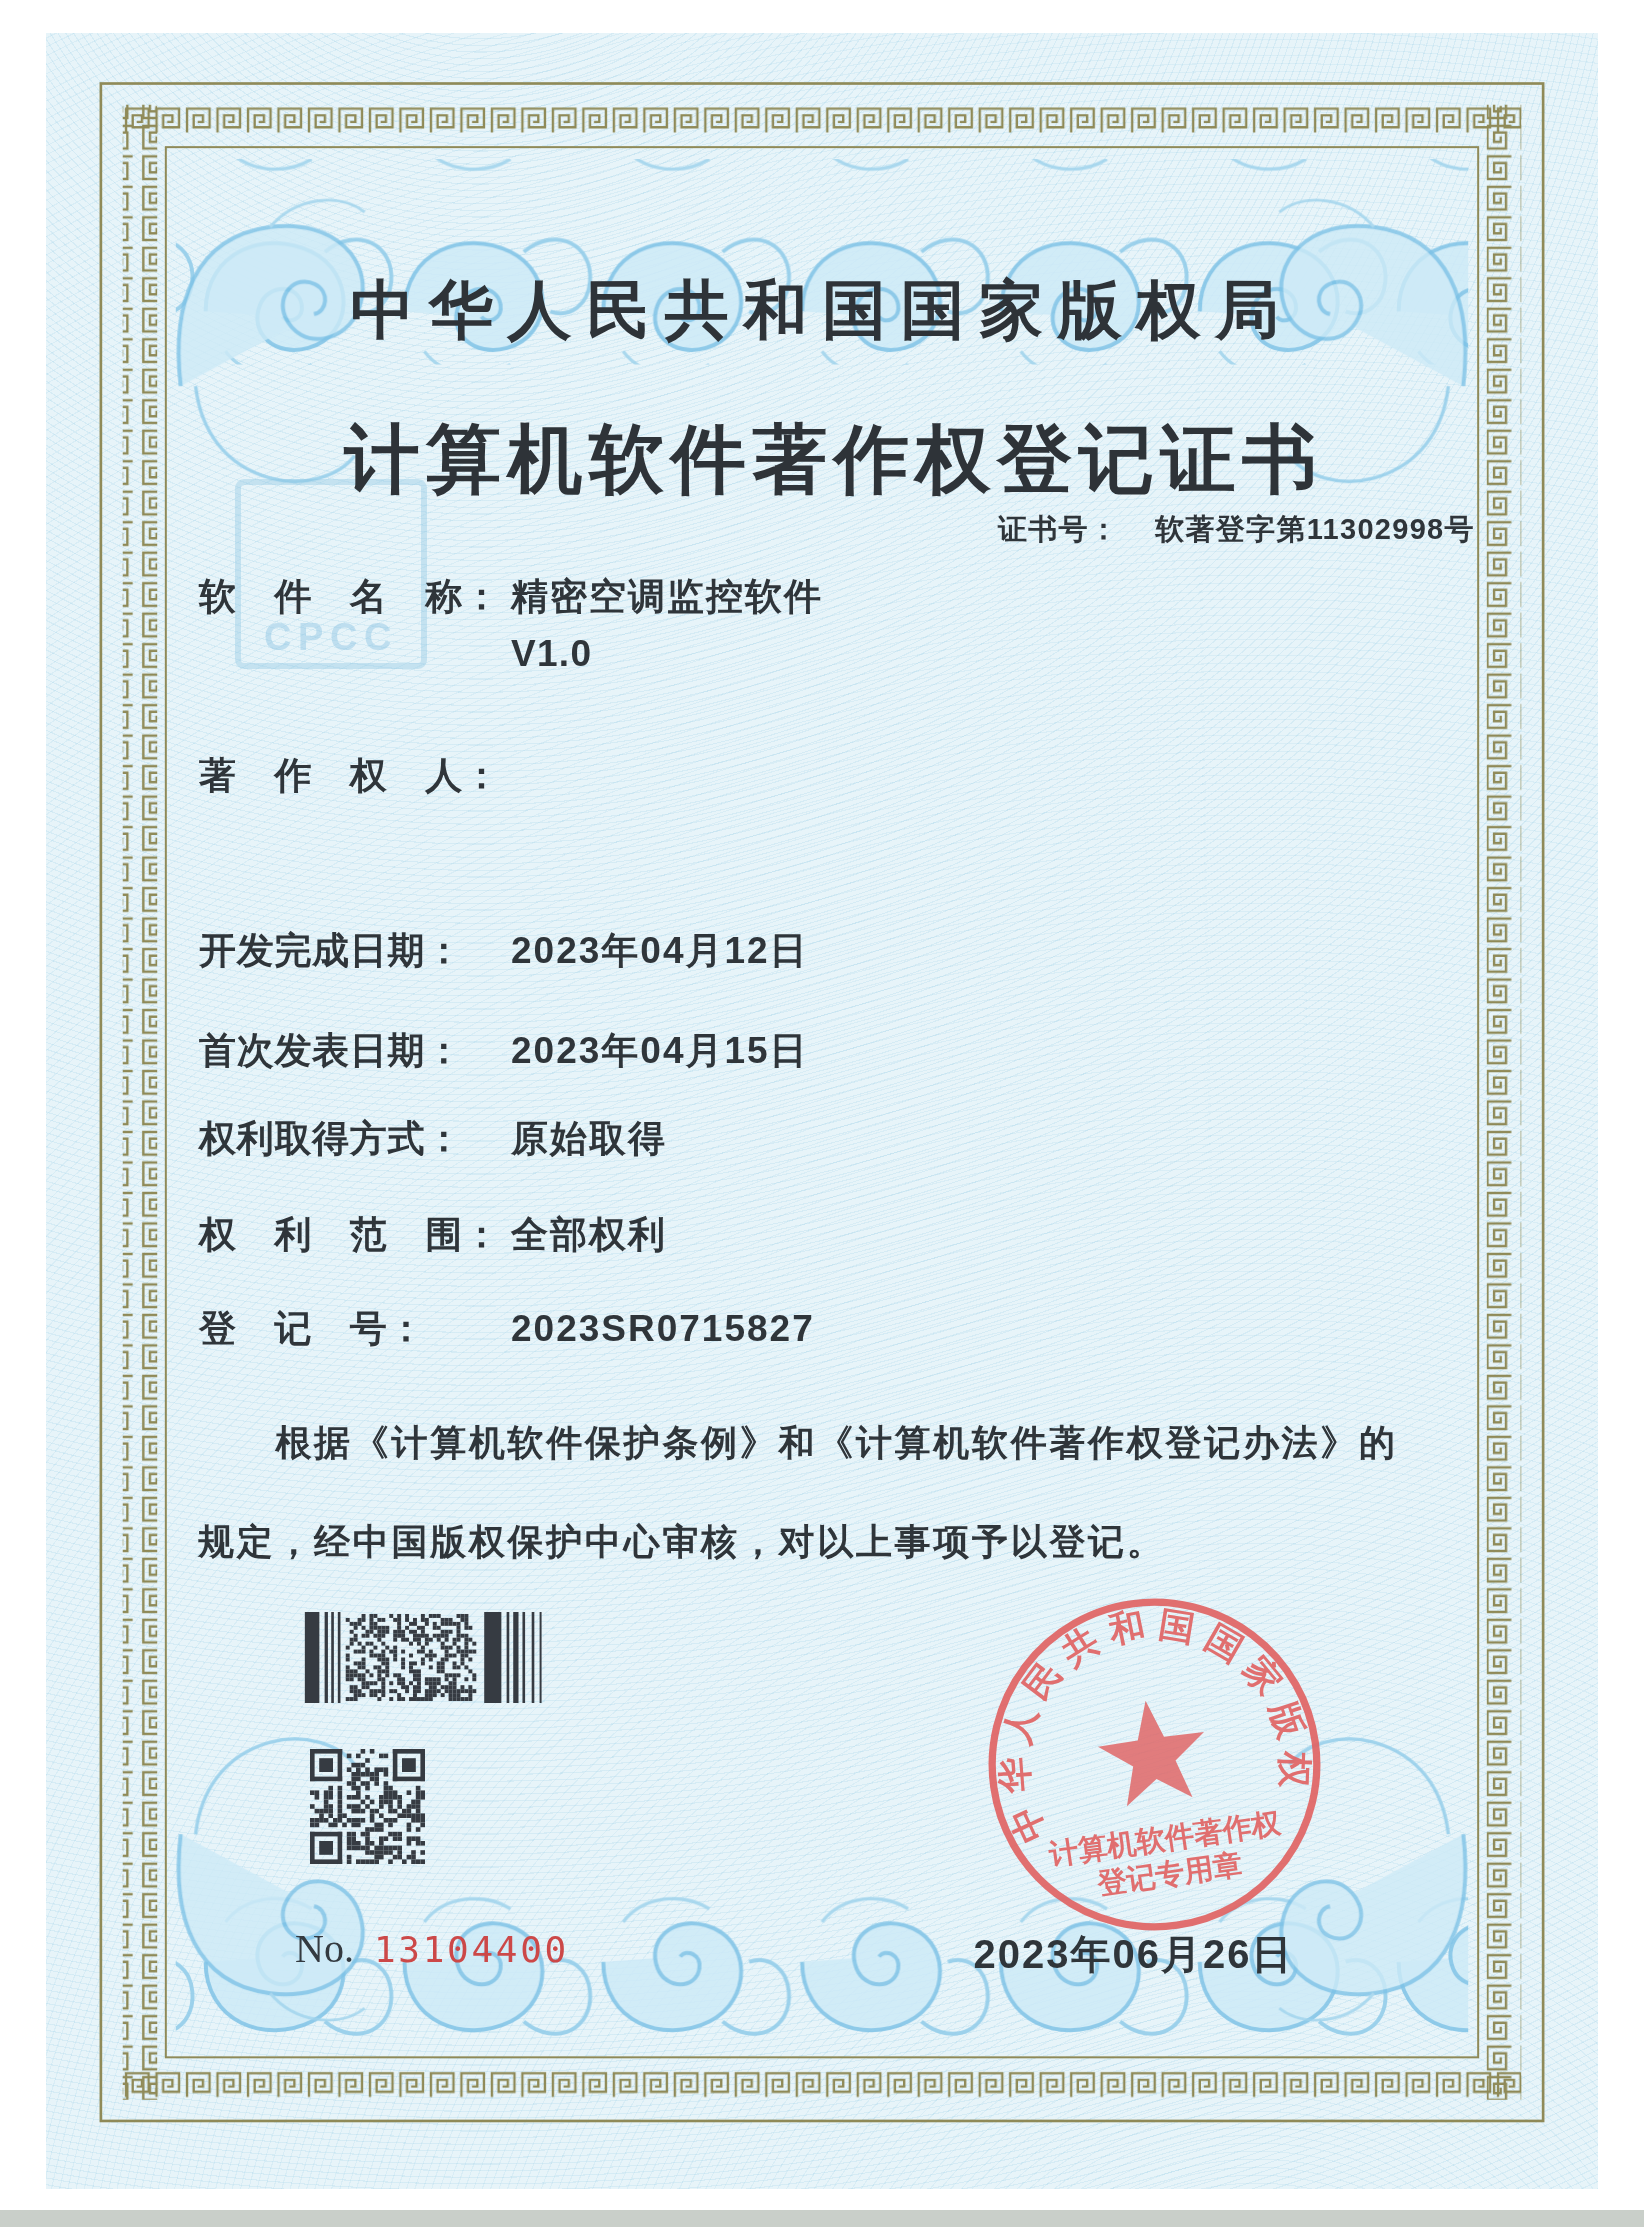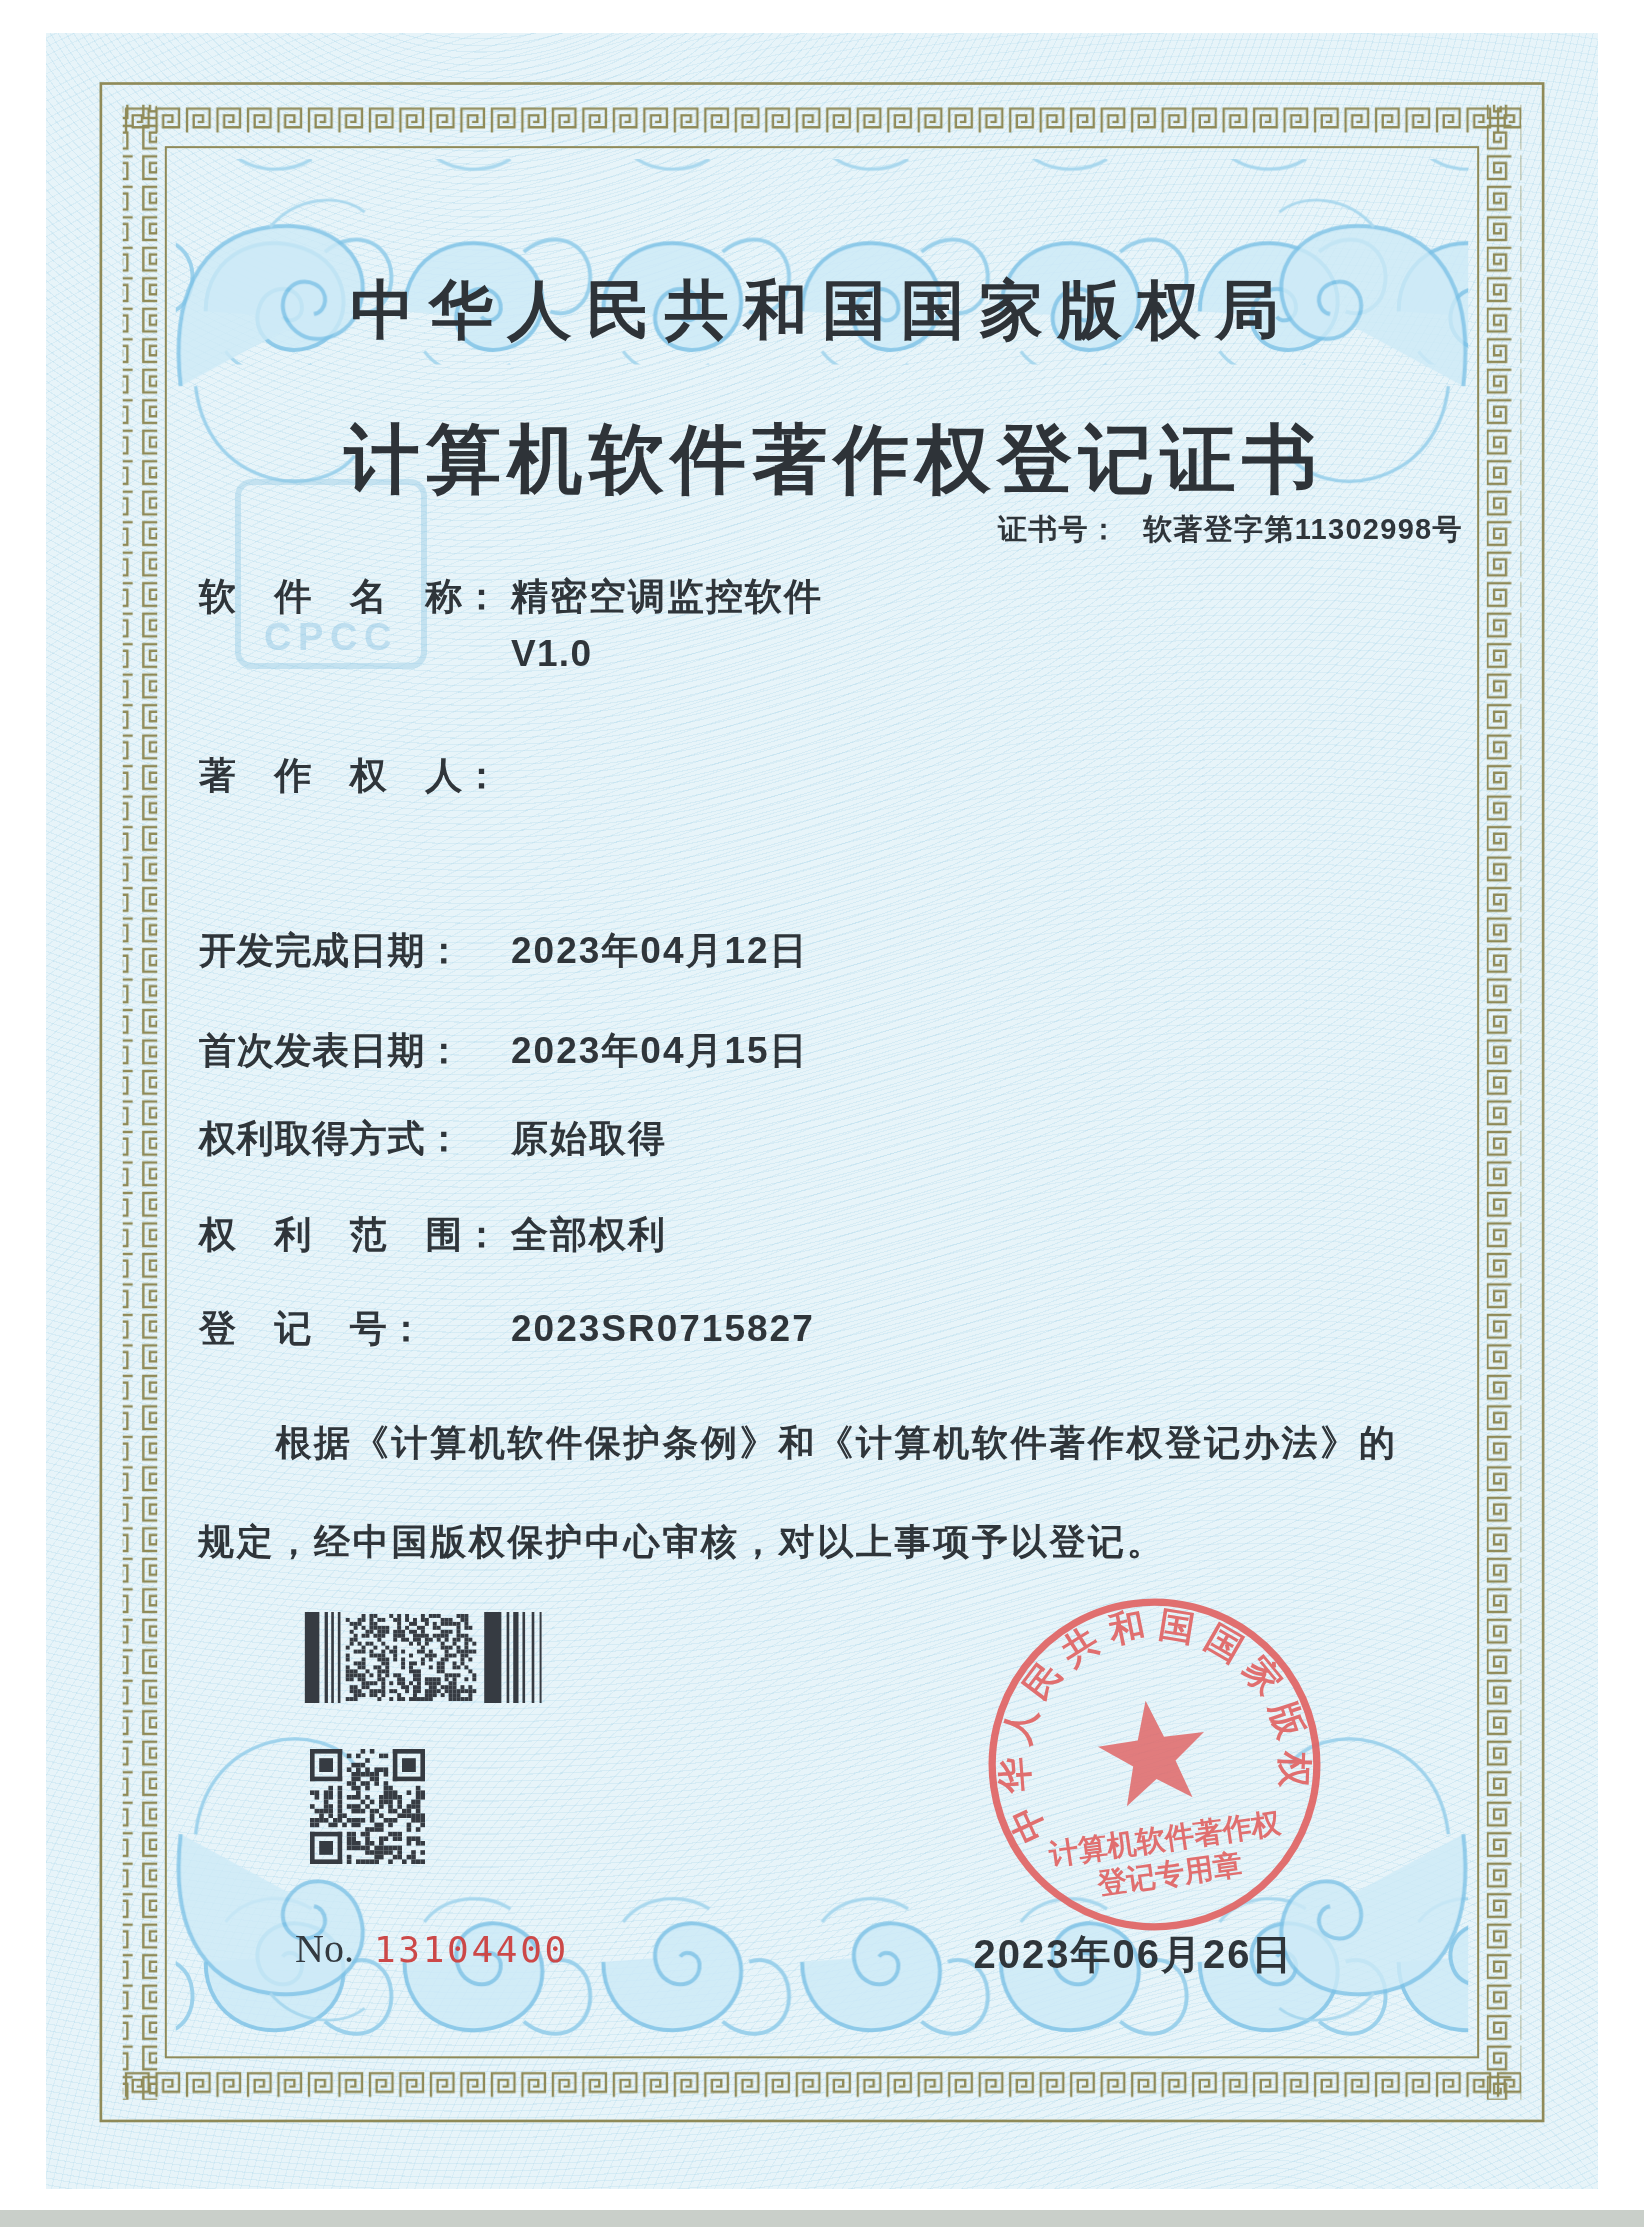--- a/index.html
+++ b/index.html
@@ -14,34 +14,34 @@
   .deco{position:absolute;left:0;top:0;width:100%;height:100%;pointer-events:none;}
   .scan-strip{position:absolute;left:0;bottom:0;width:100%;height:17px;background:#c9cfc9;}
 
   .authority{position:absolute;left:0;top:268px;width:100%;margin:0;text-align:center;
     font-family:"Liberation Serif","DejaVu Serif",serif;font-weight:700;font-size:64px;
     letter-spacing:14.6px;color:#2e3338;line-height:86px;}
   .cert-title{position:absolute;left:0;top:396px;width:100%;margin:12px;text-align:center;
     font-family:"Liberation Serif","DejaVu Serif",serif;font-weight:700;font-size:75px;
     letter-spacing:6.6px;color:#2e3338;line-height:103px;}
 
-  .certno{position:absolute;left:998px;top:509px;display:flex;gap:24px;
+  .certno{position:absolute;left:998px;top:509px;display:flex;gap:36px;
     font-size:29px;font-weight:700;letter-spacing:1.3px;color:#2f353a;line-height:40px;}
 
   .row{position:absolute;left:199px;display:flex;align-items:flex-start;
     font-size:37px;font-weight:700;color:#2f353a;line-height:44px;}
   .row .lbl{width:312px;flex:none;letter-spacing:0.7px;}
   .row .val{flex:none;letter-spacing:2px;}
   .version{margin-top:12.6px;letter-spacing:1.3px;}
 
   .statement{position:absolute;left:198px;top:1393px;width:1253px;
     font-size:36px;font-weight:600;color:#2f353a;line-height:99px;letter-spacing:2.7px;}
 
   .watermark{position:absolute;left:235px;top:479px;width:180px;height:178px;
-    border:6px solid rgba(140,196,226,.38);border-radius:17px;
+    border:6px solid rgba(140,196,226,.38);border-radius:9px;
     display:flex;align-items:flex-end;justify-content:center;}
   .watermark span{font-size:38px;font-weight:700;letter-spacing:6.6px;
     color:rgba(140,196,226,.45);margin-bottom:4px;}
 
   .barcode{position:absolute;left:304px;top:1612px;width:247px;height:91px;}
   .qr{position:absolute;left:310px;top:1749px;width:115px;height:115px;}
 
   .serial{position:absolute;left:273px;top:1925px;display:flex;align-items:baseline;gap:20px;margin-left:22px;}
   .serial .no{font-family:"Liberation Serif","DejaVu Serif",serif;font-size:40px;color:#343a40;}
   .serial .num{font-family:"DejaVu Sans Mono","Liberation Mono",monospace;font-size:36px;

